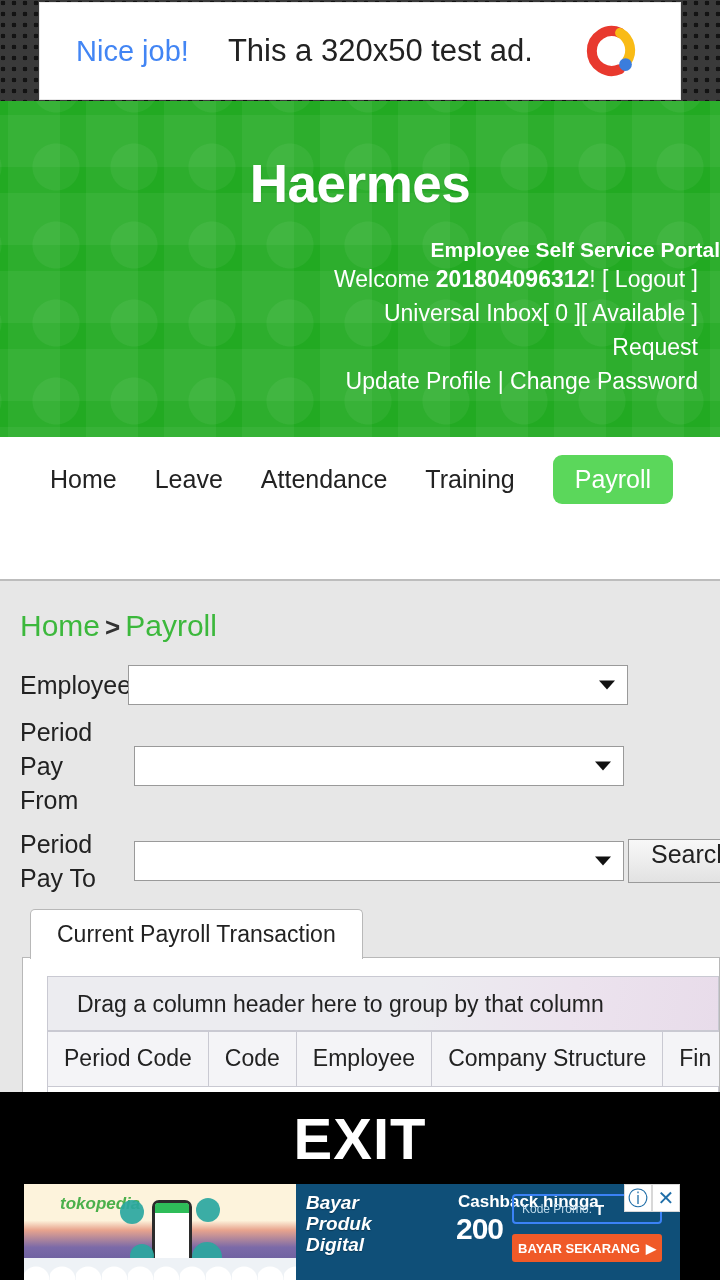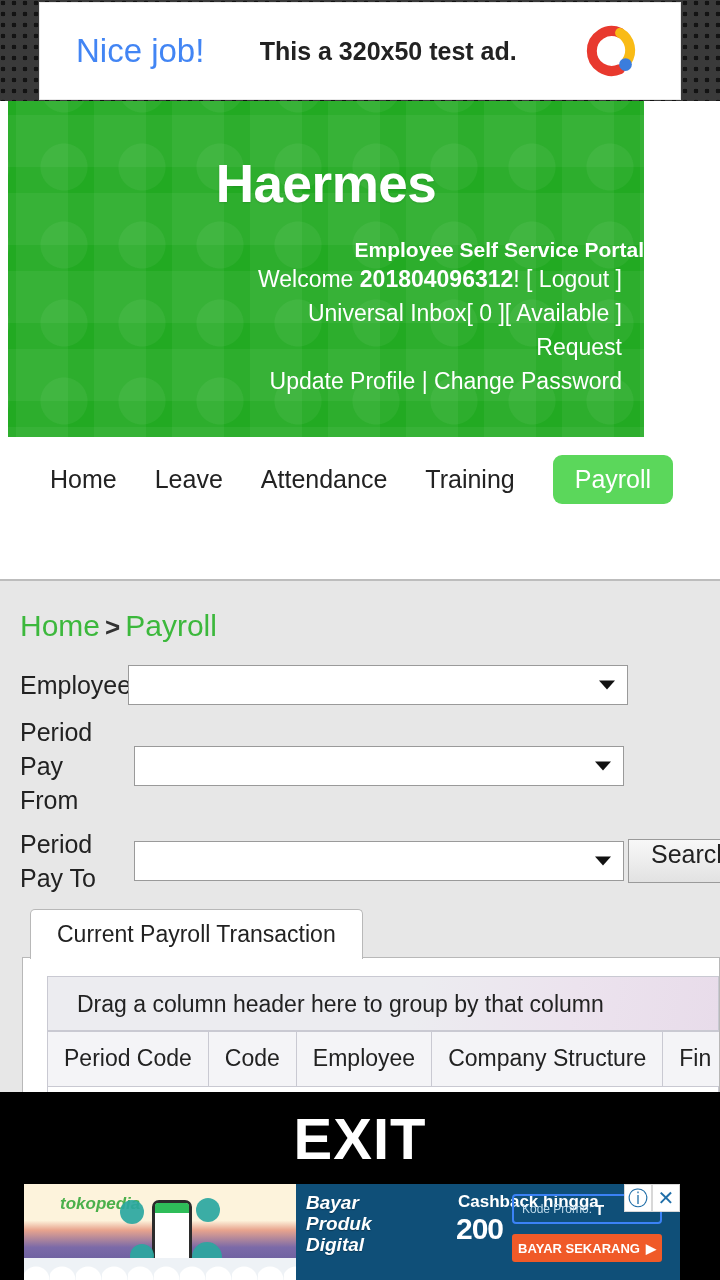--- a/index.html
+++ b/index.html
@@ -18,33 +18,33 @@
       radial-gradient(circle at 3px 3px, #131313 2.2px, transparent 2.6px) 0 0/11px 11px,
       #3a3a3a;
   }
   .top-ad {
     position:absolute; top:3px; left:40px; width:640px; height:96px;
     background:#fff;
     display:flex; align-items:center;
     box-shadow:0 0 0 1px #e9e9e9;
   }
   .ad-cta {
-    color:#4285f4; font-size:33px; margin-left:36px; white-space:nowrap;
+    color:#4285f4; font-size:29px; margin-left:36px; white-space:nowrap;
   }
   .ad-body {
-    color:#222; font-size:25px; flex:1; text-align:center;
-    margin-left:-10px; white-space:nowrap;font-weight:bold;
+    color:#222; font-size:31px; flex:1; text-align:center;
+    margin-left:-10px; white-space:nowrap;
   }
   .admob-logo {
     width:58px; height:58px; margin-right:40px; flex:0 0 auto;
   }
 
   
   .portal-header {
-    position:absolute; top:101px; left:8px; width:636px; height:336px;
+    position:absolute; top:101px; left:0; width:720px; height:336px;
     background:#22aa22;
     overflow:hidden;
   }
   .hdr-pattern {
     position:absolute; inset:0;
     background-image:
       linear-gradient(rgba(255,255,255,.055) 52px, transparent 52px),
       linear-gradient(90deg, rgba(255,255,255,.055) 52px, transparent 52px);
     background-size:78px 78px;
     background-position:8px 14px;

